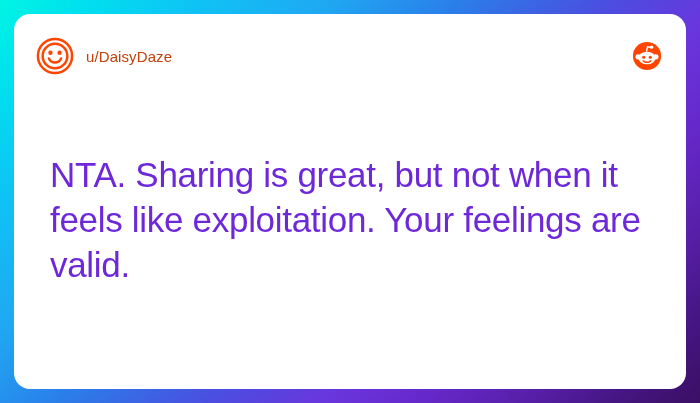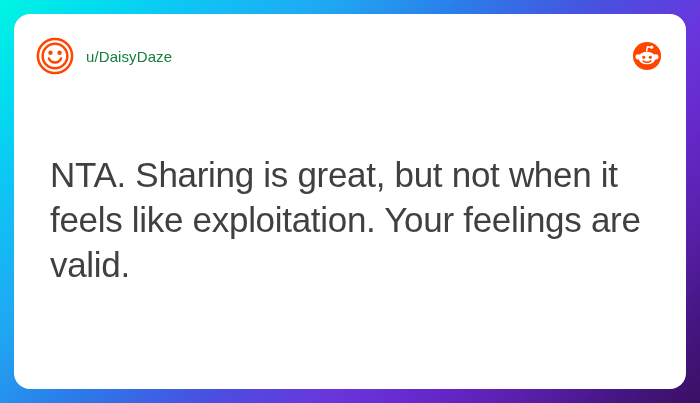--- a/index.html
+++ b/index.html
@@ -67,21 +67,21 @@
 
   .avatar {
     width: 38px;
     height: 38px;
     flex: 0 0 auto;
     display: block;
   }
 
   .author-name {
     font-size: 15px;
-    color: #15803d;
+    color: #c2410c;
     letter-spacing: 0.1px;
     white-space: nowrap;
   }
 
   .brand-logo {
     width: 30px;
     height: 30px;
     flex: 0 0 auto;
     display: block;
   }
@@ -90,21 +90,21 @@
   .card-body {
     position: absolute;
     left: 36px;
     right: 30px;
     top: 138px;
   }
 
   .comment-text {
     font-size: 35px;
     line-height: 45px;
-    color: #404040;
+    color: #6d28d9;
     letter-spacing: -0.3px;
     font-weight: 400;
     margin: 0;
     word-wrap: break-word;
   }
 </style>
 </head>
 <body>
 
 <div id="stage">

